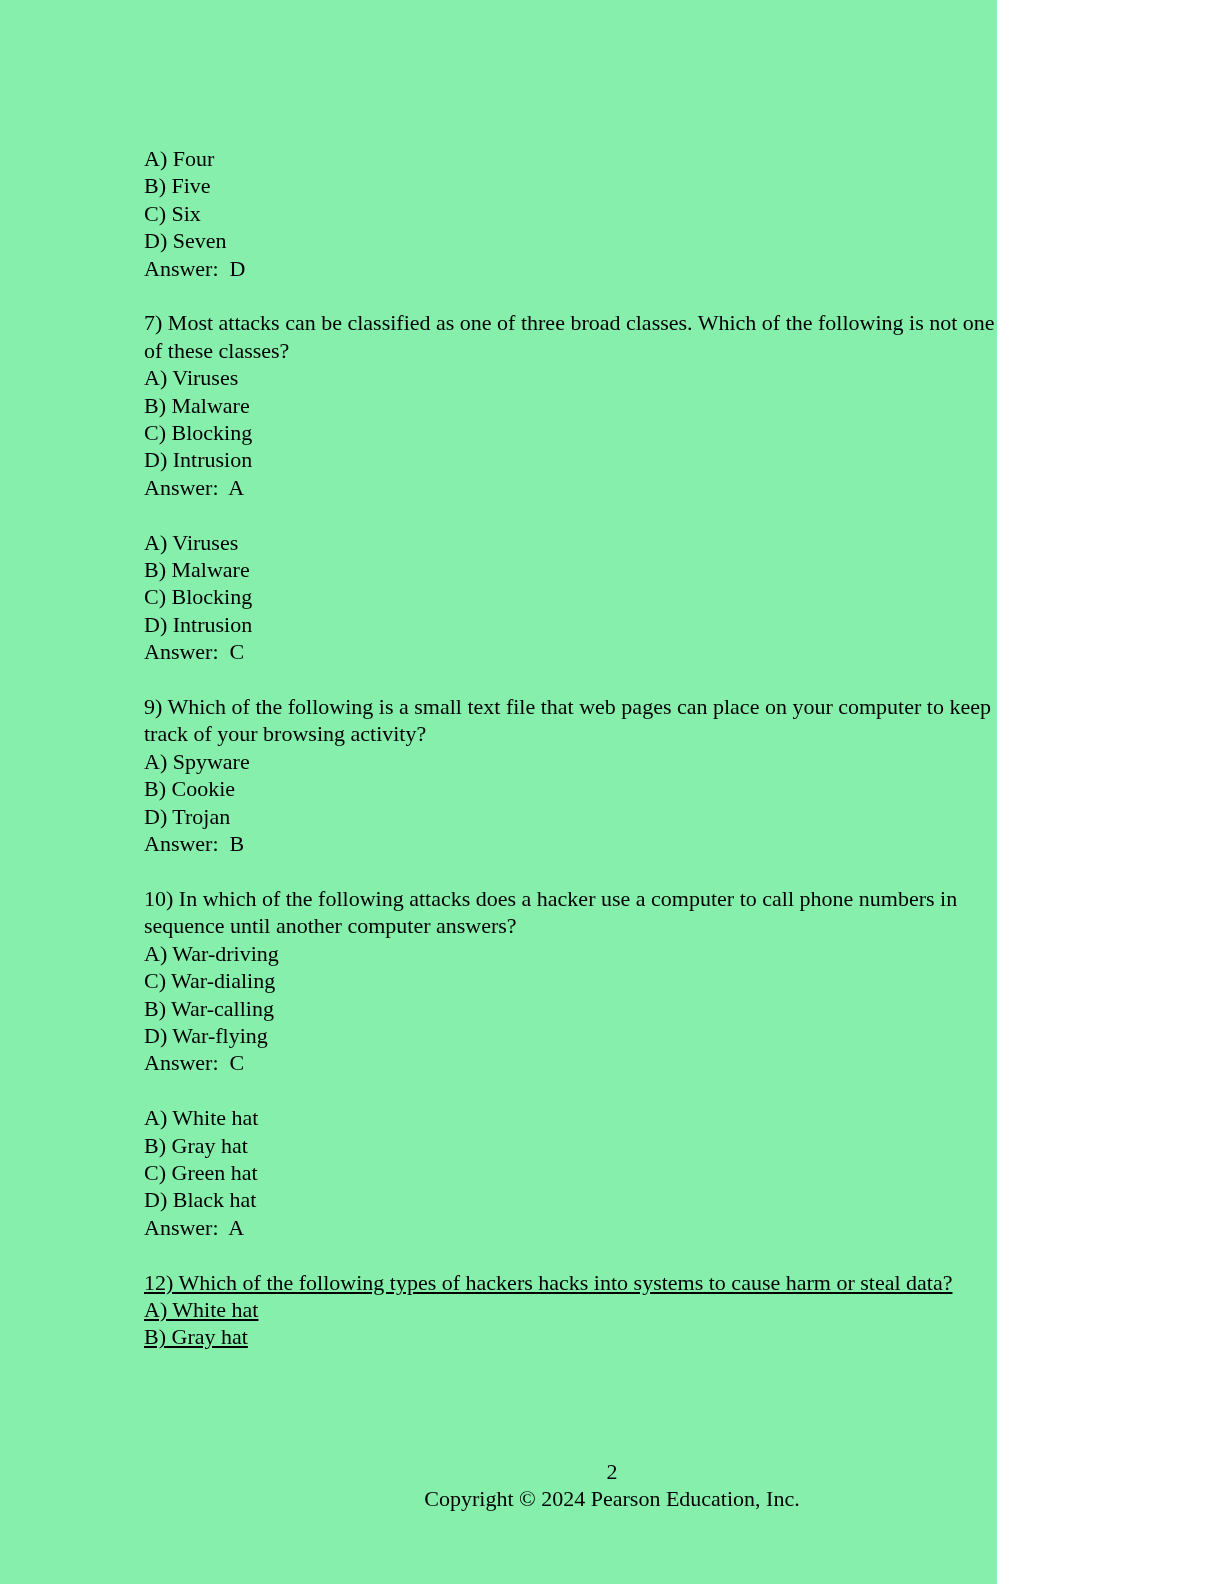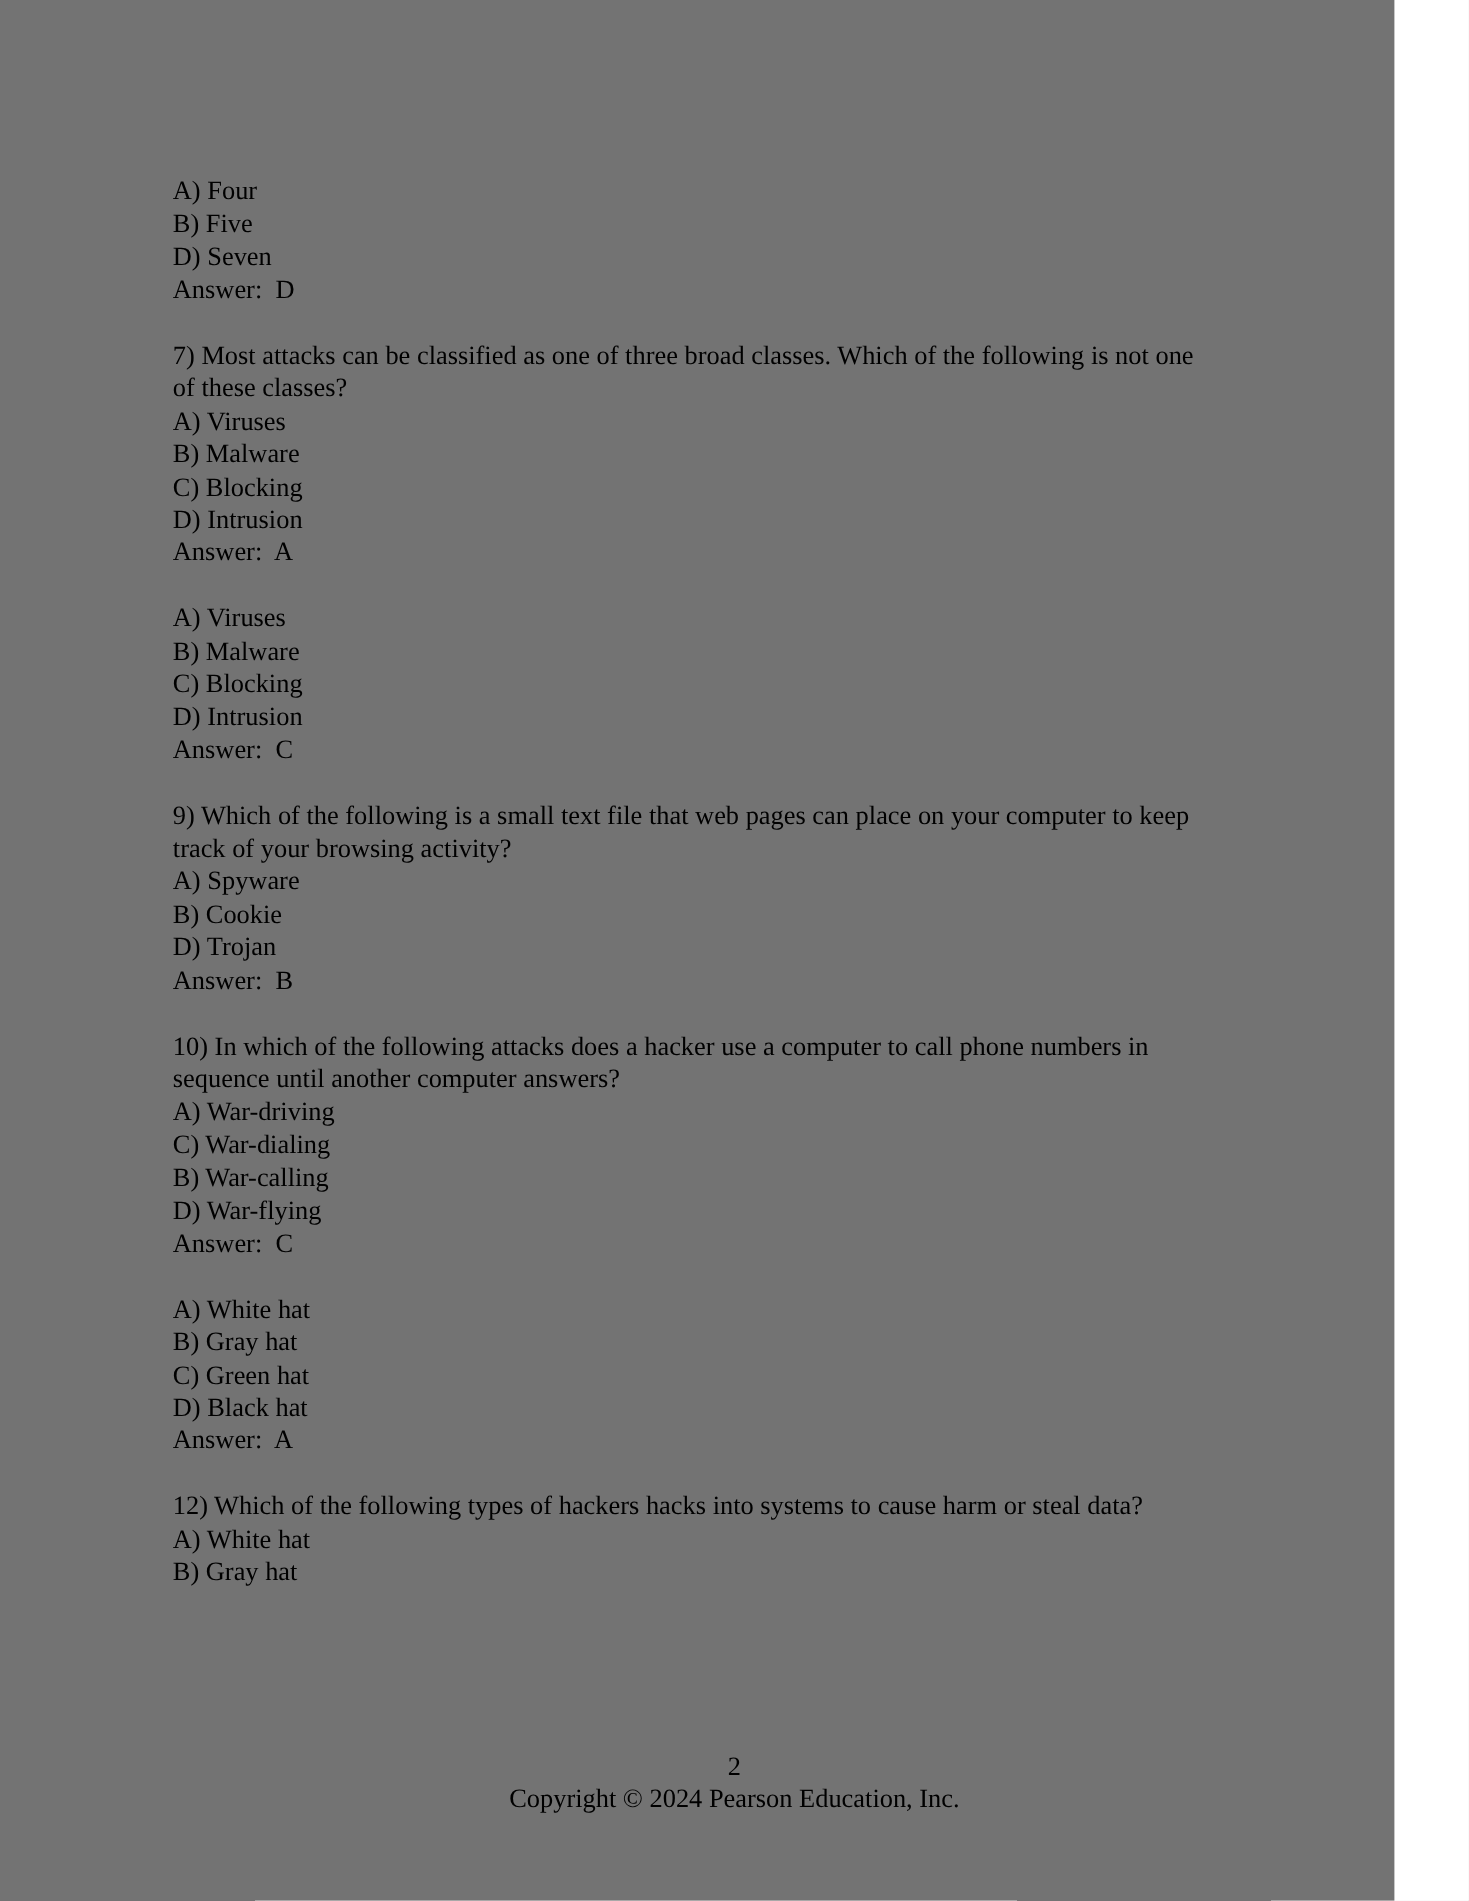--- a/index.html
+++ b/index.html
@@ -2,40 +2,41 @@
 <html><head>
 <meta charset="utf-8">
 <style>
   html, body {
     margin: 0;
     padding: 0;
     background: #ffffff;
   }
   .page {
     position: relative;
-    width: 1162px;
+    width: 997px;
     height: 1584px;
-    background: #737373;
+    background: #86efac;
     color: #000000;
     font-family: "Liberation Serif", serif;
     font-size: 22px;
     line-height: 27.4px;
     overflow: hidden;
   }
   .content {
     position: absolute;
     left: 144px;
     top: 145px;
     width: 938px;
   }
   .qblock {
     margin: 0 0 27.4px 0;
   }
   .qblock:last-child {
     margin-bottom: 0;
+    text-decoration: underline;
   }
   .line {
     white-space: pre-wrap;
   }
   .footer {
     position: absolute;
     left: 0;
     top: 1458px;
     width: 1224px;
     text-align: center;
@@ -43,20 +44,21 @@
 </style>
 </head>
 <body>
 
 <div class="page">
   <div class="content">
 
     <div class="qblock">
       <div class="line">A) Four</div>
       <div class="line">B) Five</div>
+      <div class="line">C) Six</div>
       <div class="line">D) Seven</div>
       <div class="line">Answer:  D</div>
     </div>
 
     <div class="qblock">
       <div class="line">7) Most attacks can be classified as one of three broad classes. Which of the following is not one
 of these classes?</div>
       <div class="line">A) Viruses</div>
       <div class="line">B) Malware</div>
       <div class="line">C) Blocking</div>

